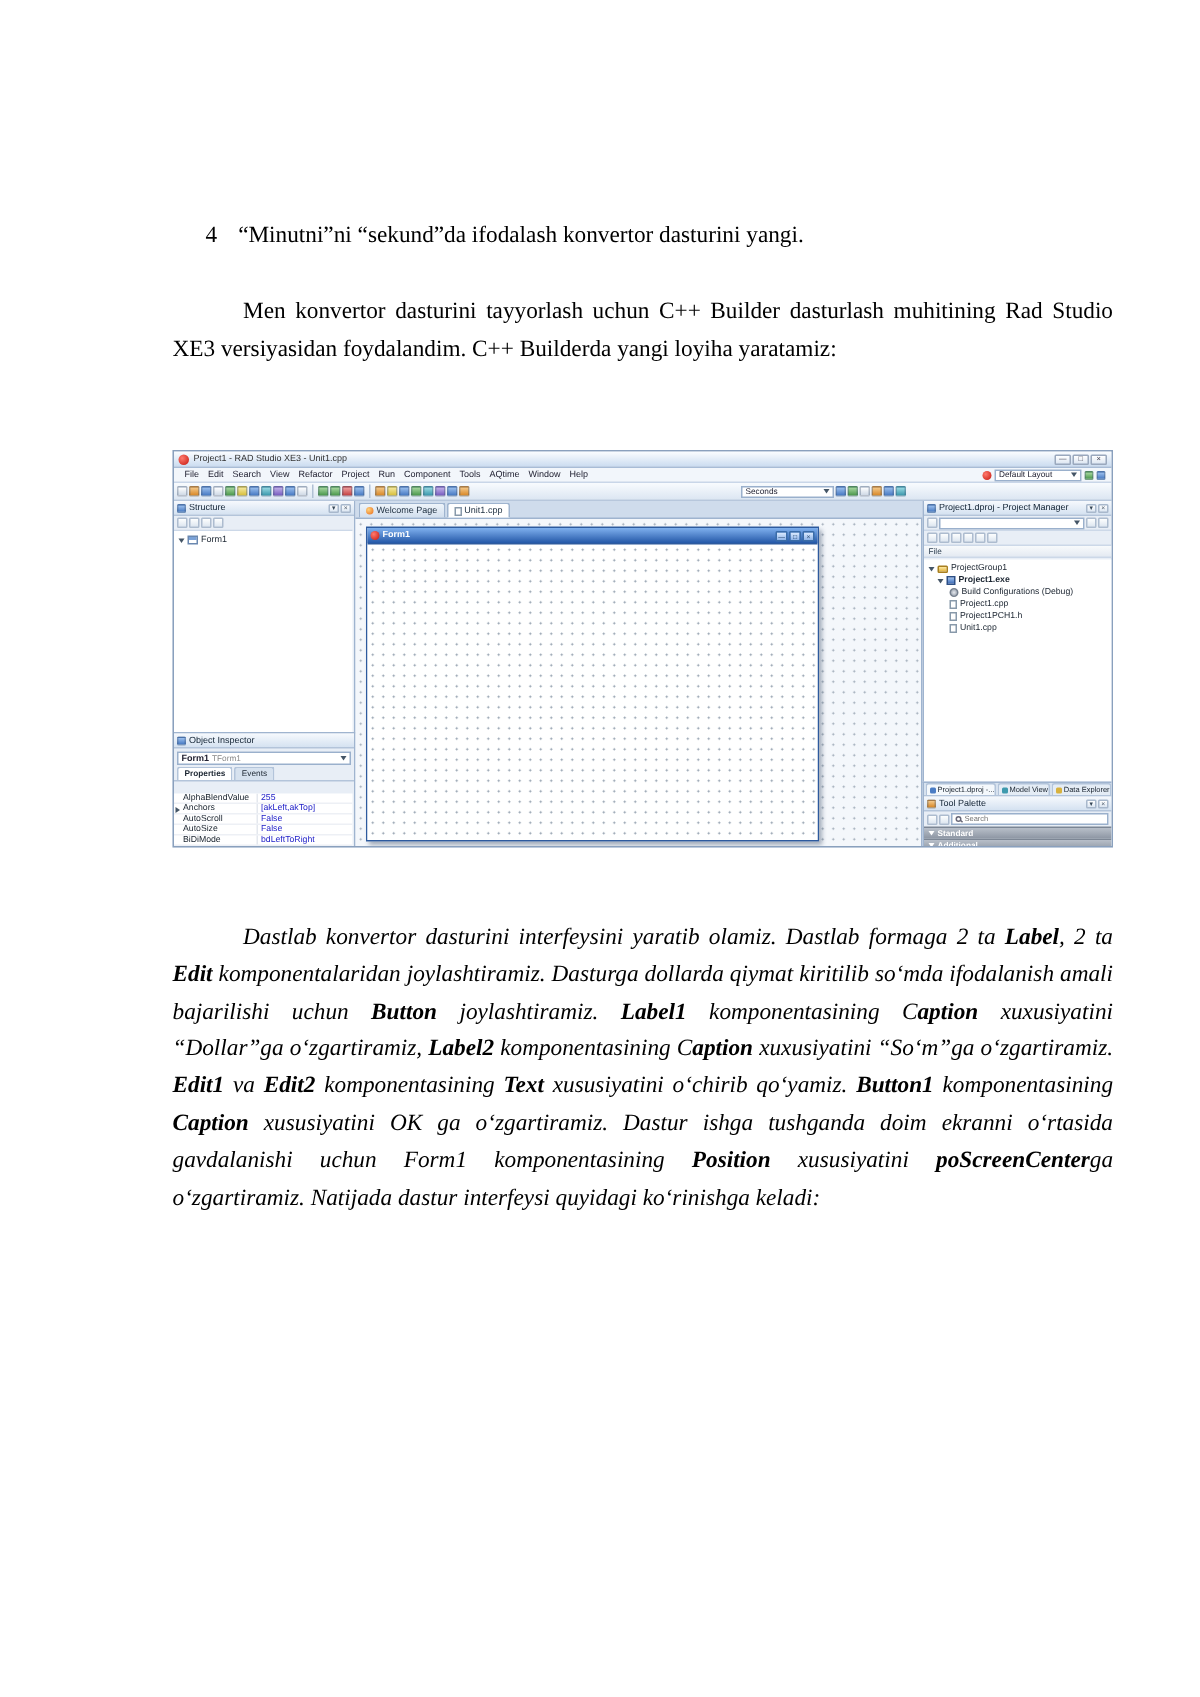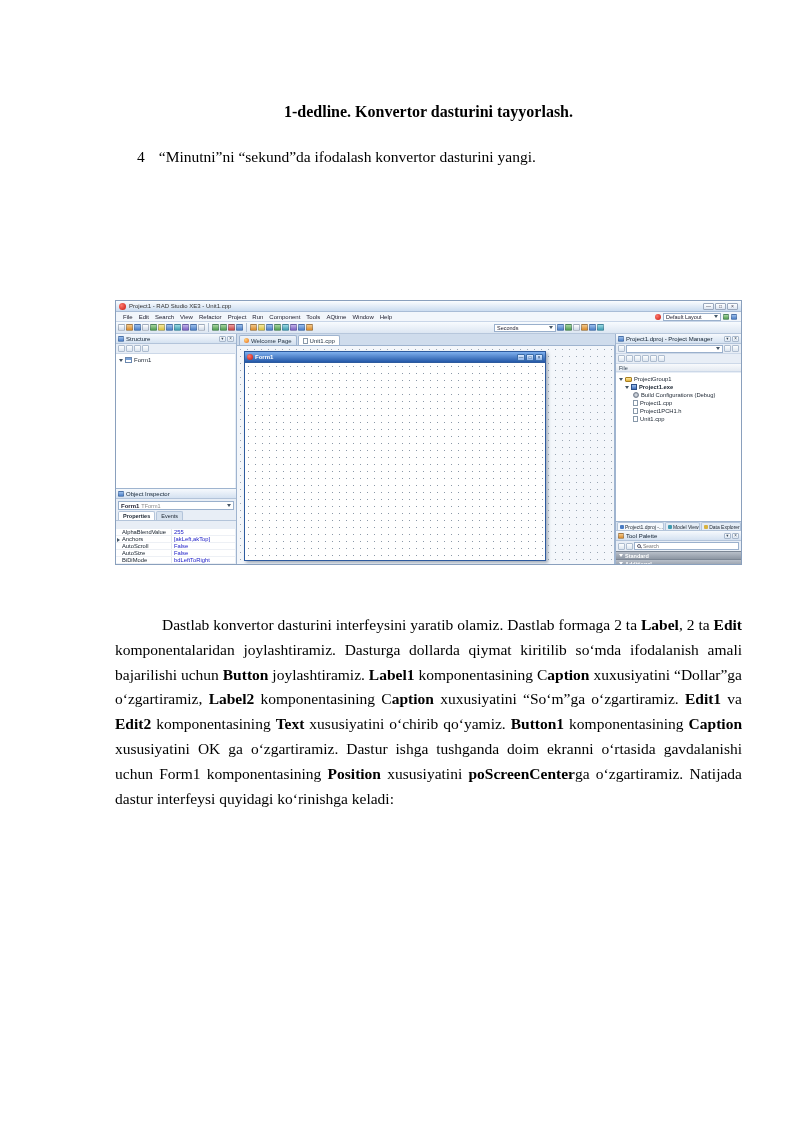--- a/index.html
+++ b/index.html
@@ -4,21 +4,21 @@
 <style>
   html,body{margin:0;padding:0;}
   body{width:800px;height:1131px;background:#ffffff;font-family:"Liberation Serif",serif;color:#000;}
   .page{position:relative;width:800px;height:1131px;background:#fff;overflow:hidden;}
 
   .doc-title{position:absolute;left:115px;top:103px;width:627px;text-align:center;font-weight:bold;font-size:16px;}
   .list-row{position:absolute;left:137px;top:148px;font-size:15.5px;}
   .list-num{display:inline-block;margin-right:14px;}
   .para{position:absolute;left:115px;width:627px;font-size:15.5px;line-height:24.8px;text-align:justify;margin:0;}
   .para1{top:196px;text-indent:47px;}
-  .para2{top:613px;text-indent:47px;}
+  .para2{top:613px;text-indent:47px;font-style:italic;}
   .b{font-weight:bold;}
 
   
   .shot{position:absolute;left:115px;top:300px;width:627px;height:265px;background:#e8eef6;
         border:1px solid #8aa0bd;box-sizing:border-box;overflow:hidden;
         font-family:"Liberation Sans",sans-serif;color:#1a2430;}
   .shot *{box-sizing:border-box;}
 
   .tbar{position:absolute;left:0;top:0;right:0;height:11px;background:linear-gradient(#fbfdff,#cbdcf0);
         border-bottom:1px solid #a8bcd6;display:flex;align-items:center;padding:0 3px;gap:3px;}
@@ -121,24 +121,24 @@
   .mag{width:4px;height:4px;border:1px solid #667;border-radius:50%;position:relative;flex:none;}
   .mag::after{content:"";position:absolute;width:2px;height:1px;background:#667;transform:rotate(45deg);right:-2px;bottom:-1px;}
   .search-input{border:none;outline:none;background:transparent;font-size:5px;color:#889;width:100%;padding:0;font-family:"Liberation Sans",sans-serif;}
   .cat{height:8px;background:linear-gradient(#b8bfc9,#8d96a3);border-top:1px solid #7c8694;display:flex;align-items:center;gap:2px;font-size:5.5px;color:#fff;font-weight:bold;padding-left:3px;}
 </style>
 </head>
 <body>
 
 <div class="page">
 
-  <div class="doc-title">1-dedline. Konvertor dasturini tayyorlash.</div>
 
   <div class="list-row"><span class="list-num">4</span><span>“Minutni”ni “sekund”da ifodalash konvertor dasturini yangi.</span></div>
 
+  <p class="para para1">Men konvertor dasturini tayyorlash uchun C++ Builder dasturlash muhitining Rad Studio XE3 versiyasidan foydalandim. C++ Builderda yangi loyiha yaratamiz:</p>
 
   <div class="shot">
 
     <div class="tbar">
       <span class="rs-logo"></span>
       <span class="tbar-title">Project1 - RAD Studio XE3 - Unit1.cpp</span>
       <span class="win-controls">
         <span class="winbtn">—</span>
         <span class="winbtn">□</span>
         <span class="winbtn">×</span>

